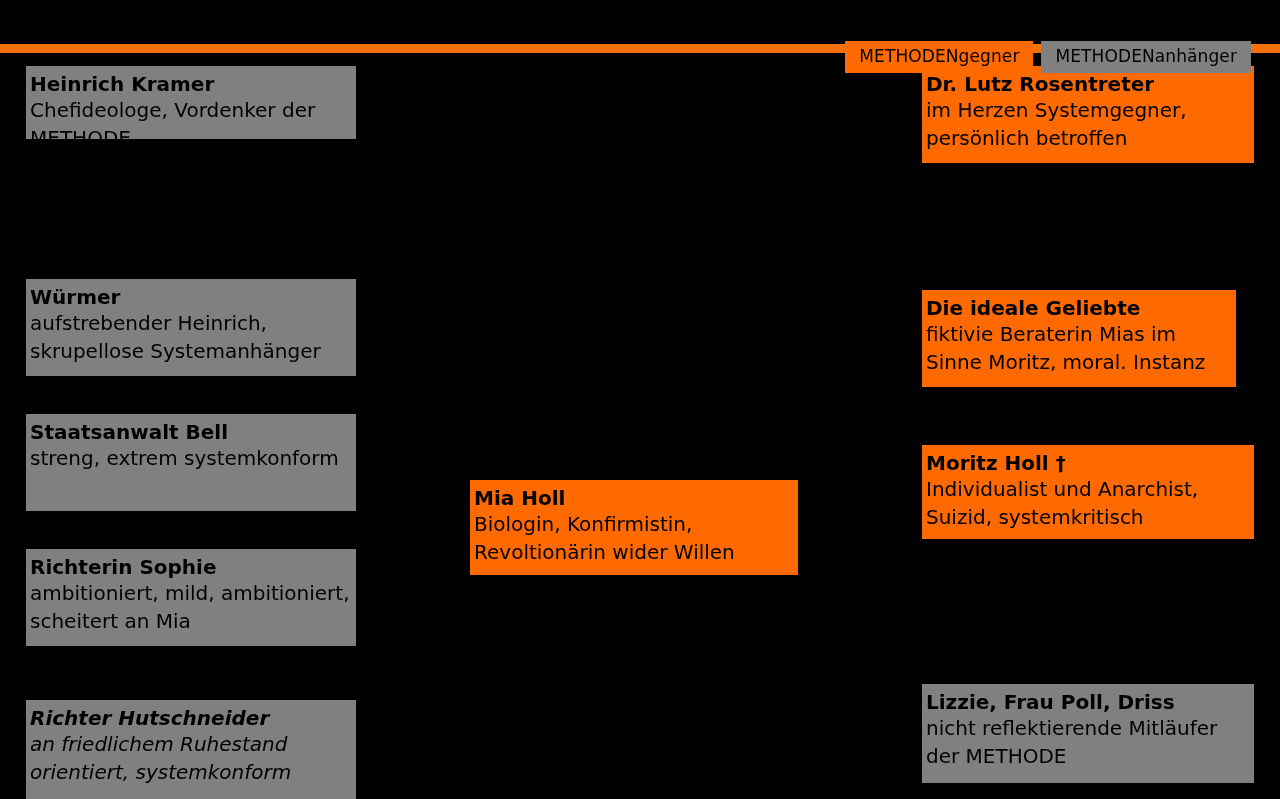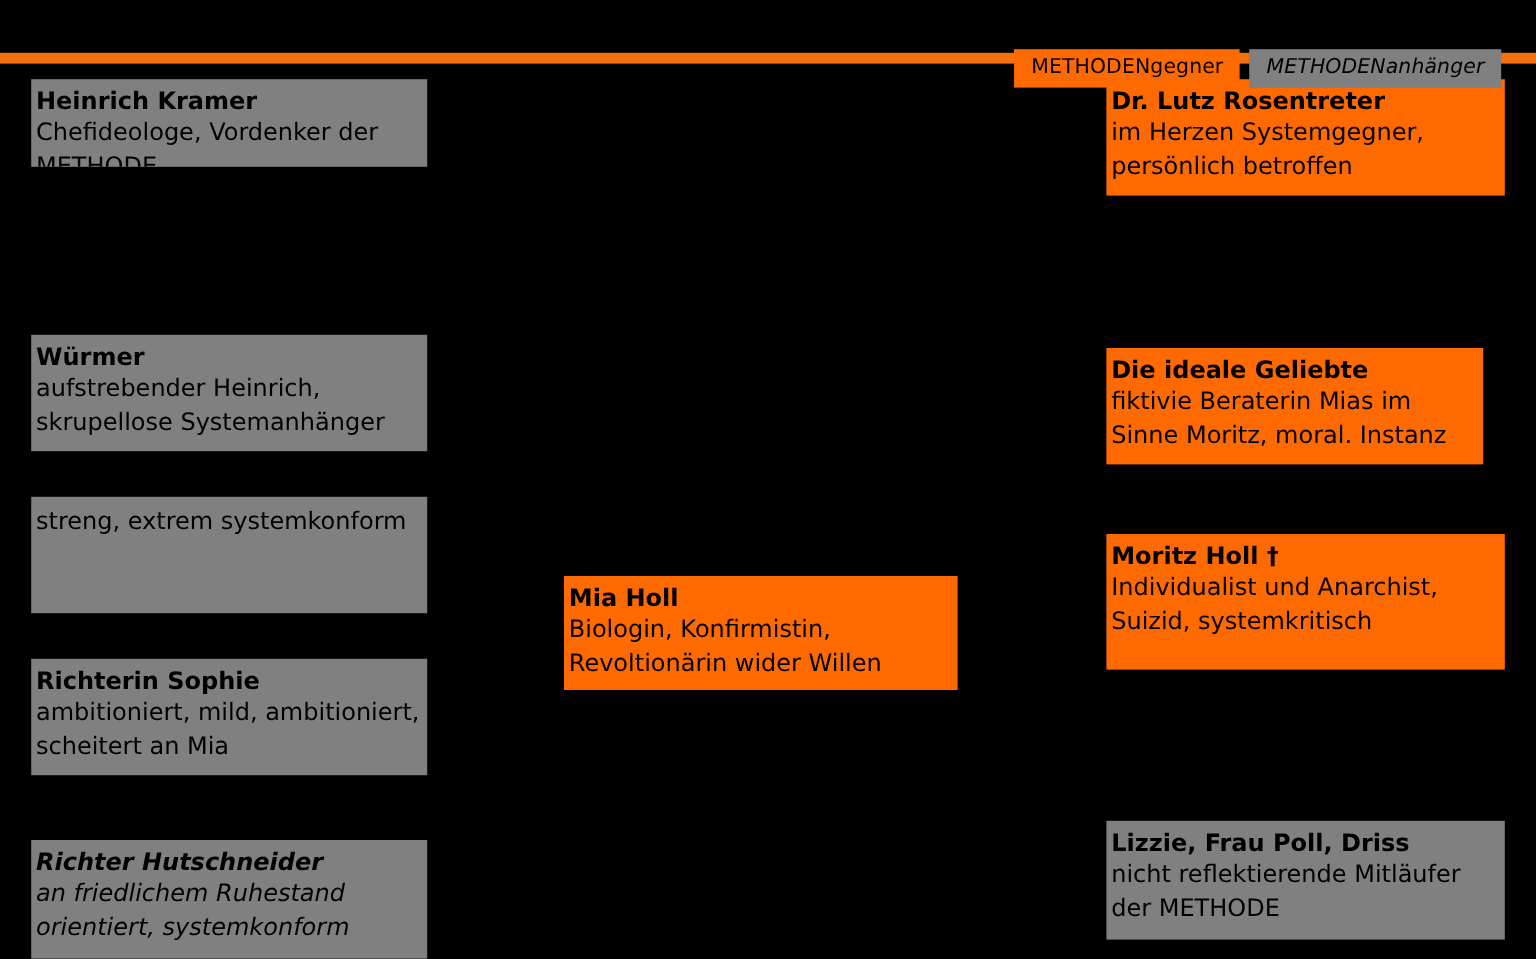--- a/index.html
+++ b/index.html
@@ -33,21 +33,21 @@
   .legend-chip {
     font-size: 17px;
     line-height: 1;
     padding: 7px 14px 8px 14px;
     color: #000000;
     white-space: nowrap;
     letter-spacing: 0.1px;
   }
 
   .legend-chip.opponent { background: #FF6A00; }
-  .legend-chip.supporter { background: #808080; font-style: italic; }
+  .legend-chip.supporter { background: #808080; }
 
   
   .divider {
     position: absolute;
     left: 0;
     top: 44px;
     width: 1280px;
     height: 9px;
     background: #F4700A;
     z-index: 4;
@@ -105,29 +105,30 @@
   <div class="card-title">Würmer</div>
   <div class="card-desc">aufstrebender Heinrich, skrupellose Systemanhänger</div>
 </div>
 
 <div class="card opponent" style="left:922px; top:290px; width:314px; height:97px;">
   <div class="card-title">Die ideale Geliebte</div>
   <div class="card-desc">fiktivie Beraterin Mias im Sinne Moritz, moral. Instanz</div>
 </div>
 
 <div class="card supporter" style="left:26px; top:414px; width:330px; height:97px;">
+  <div class="card-title">Staatsanwalt Bell</div>
   <div class="card-desc">streng, extrem systemkonform</div>
 </div>
 
 <div class="card opponent" style="left:470px; top:444px; width:328px; height:95px;margin-top:36px;">
   <div class="card-title">Mia Holl</div>
   <div class="card-desc">Biologin, Konfirmistin, Revoltionärin wider Willen</div>
 </div>
 
-<div class="card opponent" style="left:922px; top:445px; width:332px; height:113px;">
+<div class="card opponent" style="left:922px; top:445px; width:332px; height:94px;">
   <div class="card-title">Moritz Holl †</div>
   <div class="card-desc">Individualist und Anarchist, Suizid, systemkritisch</div>
 </div>
 
 <div class="card supporter" style="left:26px; top:549px; width:330px; height:97px;">
   <div class="card-title">Richterin Sophie</div>
   <div class="card-desc">ambitioniert, mild, ambitioniert, scheitert an Mia</div>
 </div>
 
 <div class="card supporter" style="left:26px; top:700px; width:330px; height:99px;font-style:italic;">

